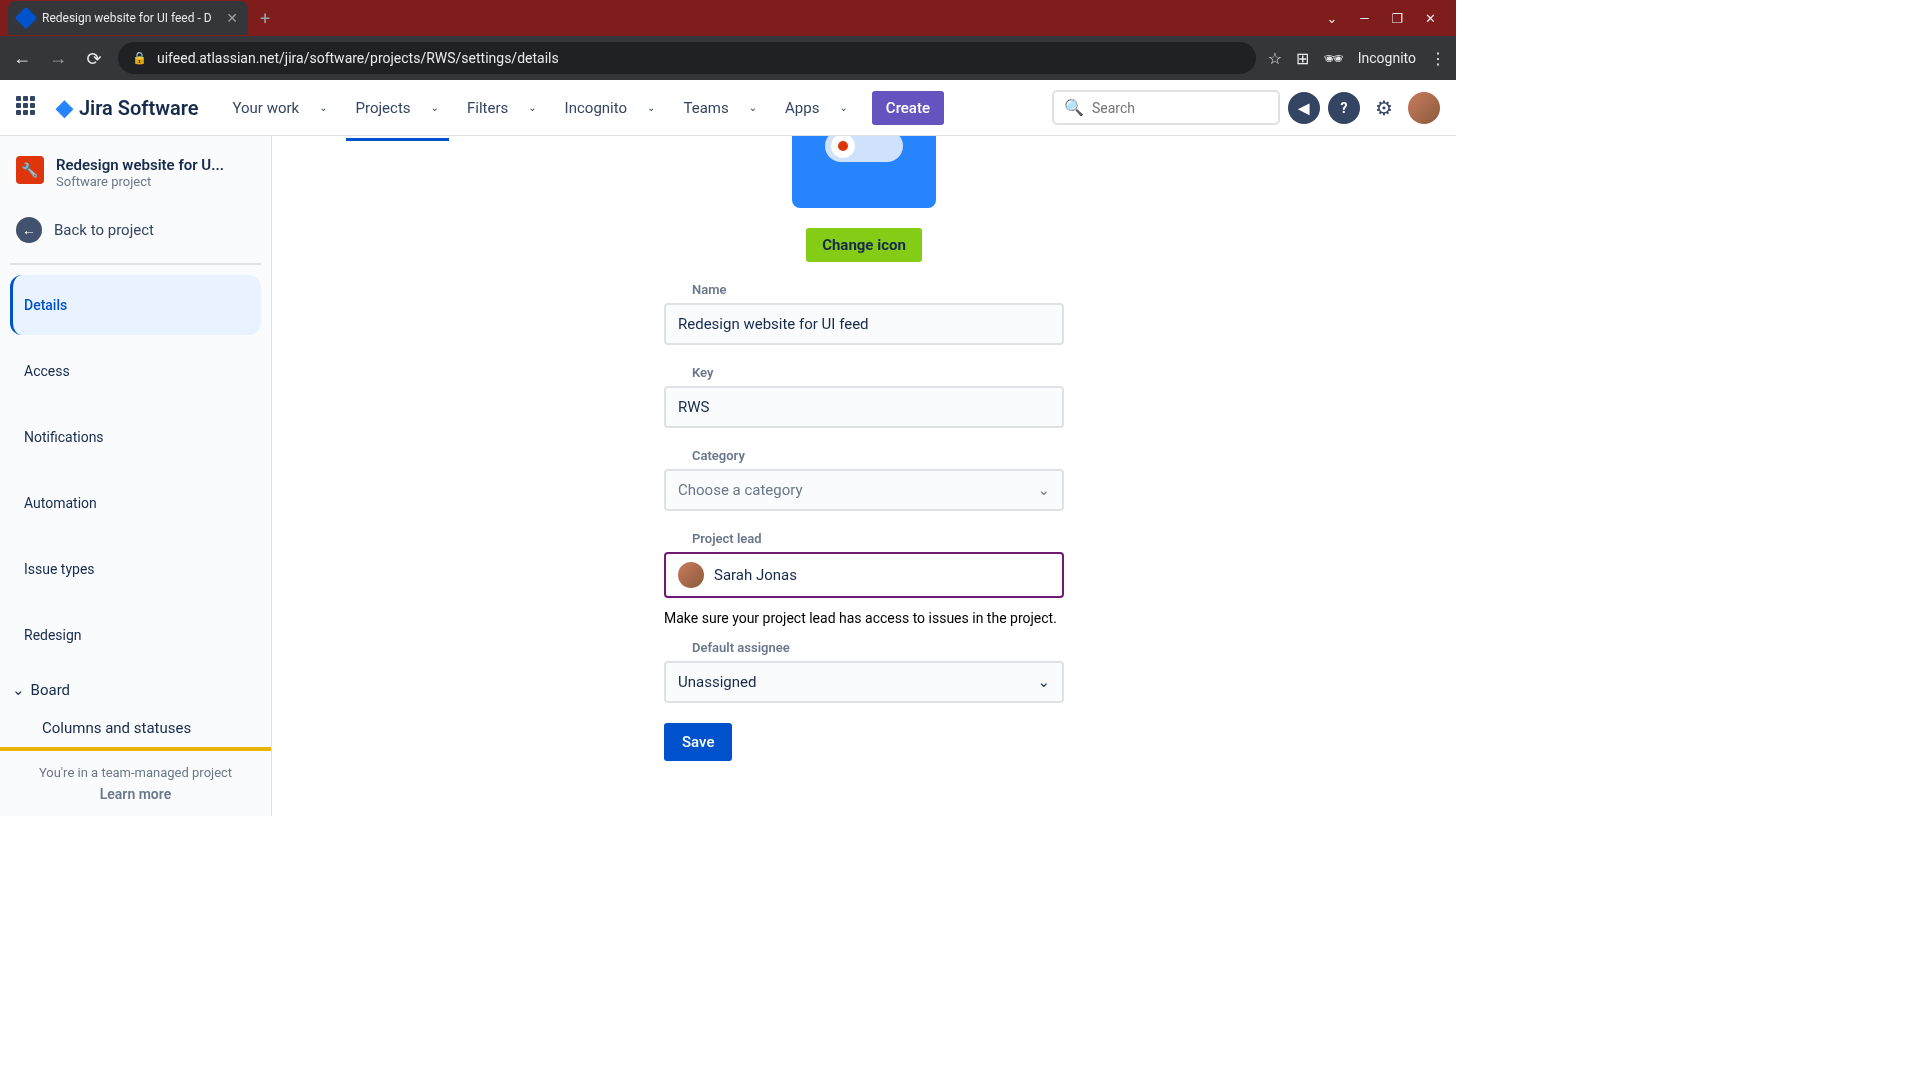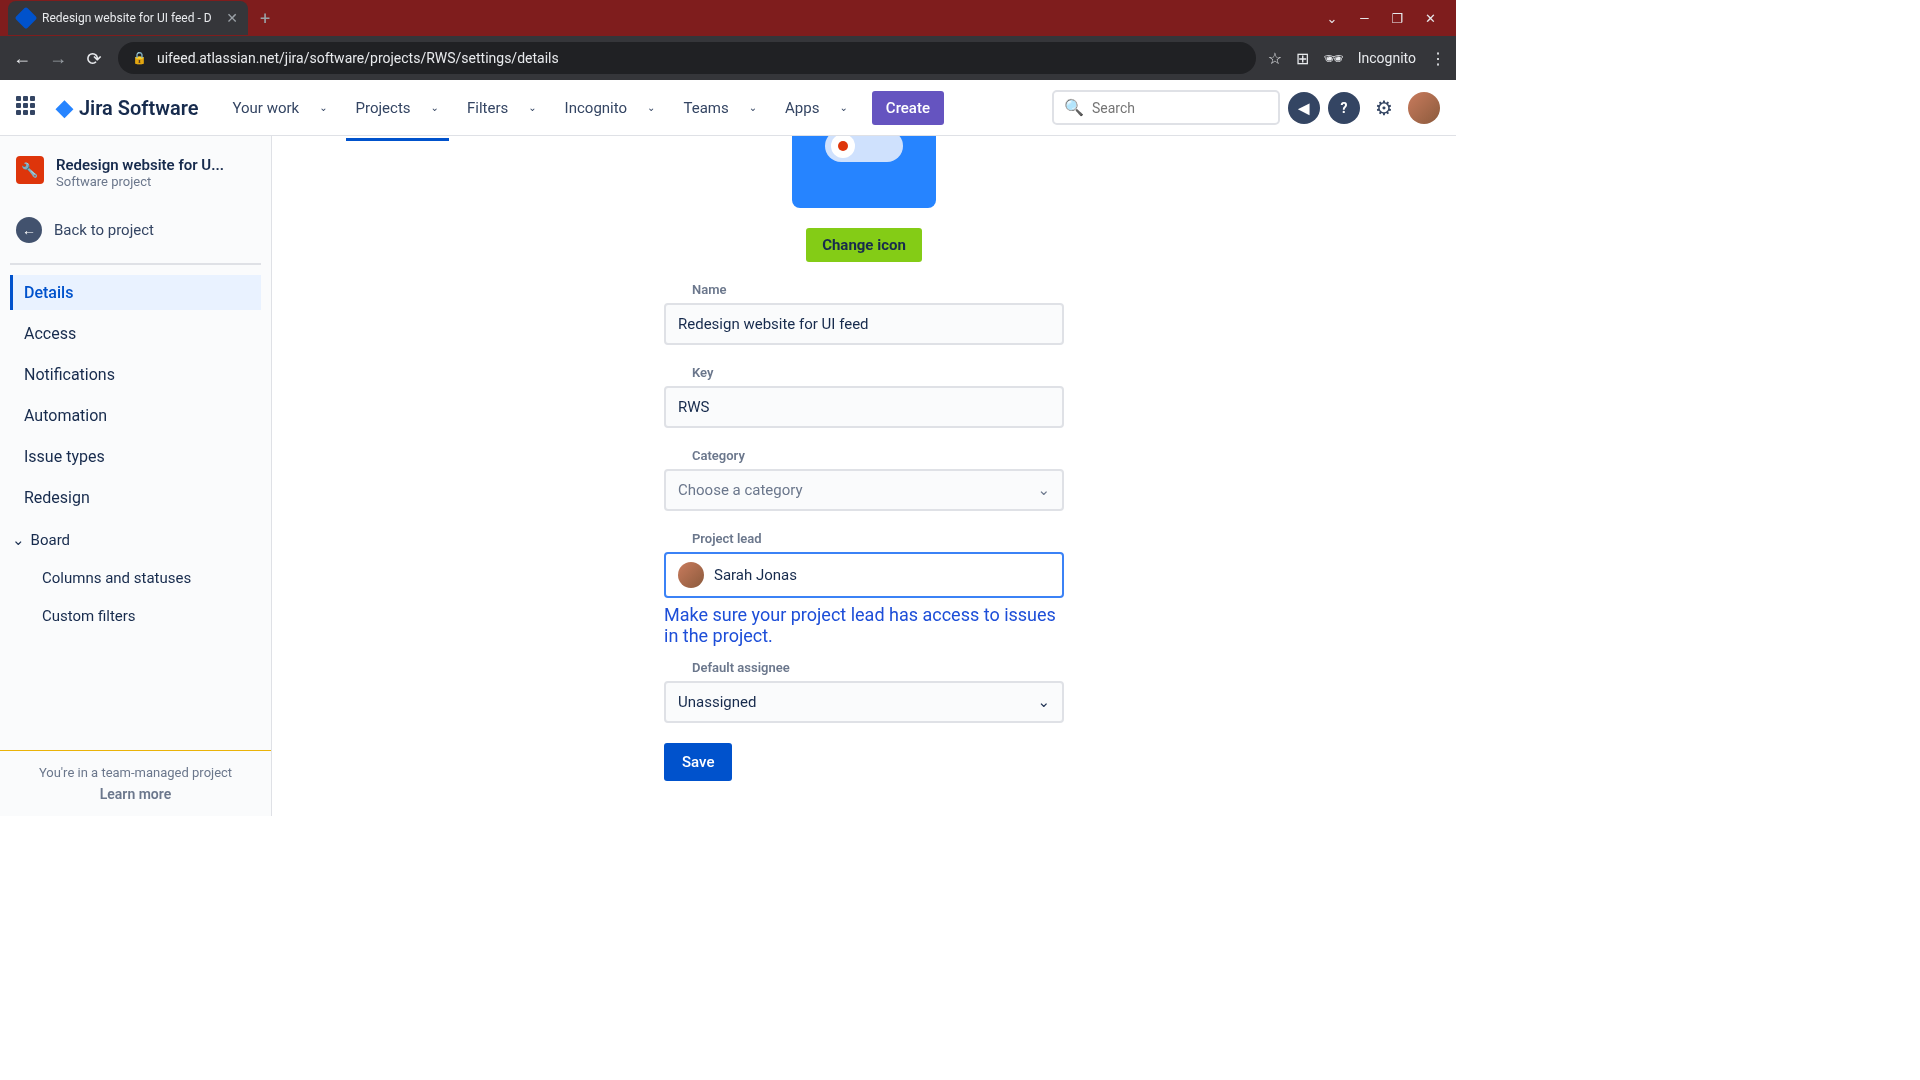--- a/index.html
+++ b/index.html
@@ -54,26 +54,26 @@
 .project-name { font-size: 15px; font-weight: 600; color: #172b4d; white-space: nowrap; overflow: hidden; text-overflow: ellipsis; max-width: 180px; }
 .project-type { font-size: 13px; color: #6b778c; }
 .back-link { display: flex; align-items: center; gap: 12px; padding: 10px 16px 20px; cursor: pointer; color: #344563; font-size: 15px; }
 .back-circle { width: 26px; height: 26px; border-radius: 50%; background: #42526e; color: #fff; display: flex; align-items: center; justify-content: center; font-size: 14px; }
 .sidebar-divider { border-top: 2px solid #dfe1e6; margin: 0 10px 10px; }
 
 .sidebar-menu { flex: 1; overflow-y: auto; padding: 0 10px; position: relative; }
 .sidebar-menu::-webkit-scrollbar { width: 16px; }
 .sidebar-menu::-webkit-scrollbar-track { background: #f4f5f7; }
 .sidebar-menu::-webkit-scrollbar-thumb { background: #c1c7d0; border-radius: 0; }
-.menu-item { padding: 8px 14px; color: #172b4d; font-size: 16px; cursor: pointer; border-radius: 0; margin-bottom: 6px; }
+.menu-item { padding: 22px 14px; color: #172b4d; font-size: 14px; cursor: pointer; border-radius: 12px; margin-bottom: 6px; }
 .menu-item.selected { background: #e9f2ff; color: #0052cc; font-weight: 500; border-left: 3px solid #0052cc; padding-left: 11px; }
 .menu-group { display: flex; align-items: center; gap: 6px; padding: 10px 2px; color: #172b4d; font-size: 15px; cursor: pointer; }
 .menu-sub { padding: 10px 14px 10px 32px; color: #172b4d; font-size: 15px; cursor: pointer; }
 
-.sidebar-footer { padding: 14px 16px; text-align: center; border-top: 1px solid #eab308; }
+.sidebar-footer { padding: 14px 16px; text-align: center; border-top: 4px solid #eab308; }
 .footer-text { font-size: 13px; color: #6b778c; margin-bottom: 6px; }
 .learn-more { font-size: 14px; color: #6b778c; font-weight: 600; cursor: pointer; }
 
 
 .content { flex: 1; overflow-y: auto; display: flex; justify-content: center; padding-top: 0; position: relative; }
 .content::-webkit-scrollbar { width: 16px; }
 .content::-webkit-scrollbar-track { background: #f4f5f7; }
 .content::-webkit-scrollbar-thumb { background: #c1c7d0; }
 .form-wrap { width: 400px; padding-bottom: 40px; }
 .icon-section { display: flex; flex-direction: column; align-items: center; margin-bottom: 20px; }
@@ -81,24 +81,24 @@
 .toggle-pill { width: 78px; height: 32px; background: #cfe1fd; border-radius: 20px; position: relative; top: -6px; }
 .toggle-knob { width: 24px; height: 24px; background: #fff; border-radius: 50%; position: absolute; top: 4px; left: 6px; display: flex; align-items: center; justify-content: center; }
 .toggle-dot { width: 10px; height: 10px; background: #de350b; border-radius: 50%; }
 .change-icon-btn { padding: 8px 16px; background: #84cc16; color: #172b4d; border-radius: 3px; cursor: pointer; font-size: 15px; font-weight: 700; }
 
 .form-field { margin-bottom: 20px; }
 .field-label { font-size: 13px; color: #6b778c; font-weight: 600; margin-bottom: 6px; display: block; padding-left: 28px; }
 .text-input { width: 100%; padding: 10px 12px; border: 2px solid #dfe1e6; border-radius: 4px; font-size: 15px; color: #172b4d; background: #fafbfc; }
 .select-box { width: 100%; padding: 10px 12px; border: 2px solid #dfe1e6; border-radius: 4px; font-size: 15px; color: #6b778c; background: #fafbfc; display: flex; align-items: center; justify-content: space-between; cursor: pointer; }
 .select-box.has-value { color: #172b4d; }
-.lead-box { width: 100%; padding: 8px 12px; border: 2px solid #3b82f6; border-radius: 4px; display: flex; align-items: center; gap: 10px; cursor: pointer; background: #fff; }
+.lead-box { width: 100%; padding: 8px 12px; border: 2px solid #701a75; border-radius: 4px; display: flex; align-items: center; gap: 10px; cursor: pointer; background: #fff; }
 .lead-avatar { width: 26px; height: 26px; border-radius: 50%; background: linear-gradient(135deg, #c97b5d, #8b5a3c); }
 .lead-name { font-size: 15px; color: #172b4d; }
-.help-text { font-size: 18px; color: #1d4ed8; margin-top: 6px; }
+.help-text { font-size: 14px; color: #000000; margin-top: 12px; }
 .save-btn { background: #0052cc; color: #fff; padding: 10px 18px; border-radius: 3px; font-size: 15px; font-weight: 500; cursor: pointer; display: inline-block; border: none; }
 </style>
 </head>
 <body>
 
 <div class="browser-chrome">
   <div class="tab-bar">
     <div class="tab">
       <div class="tab-favicon"></div>
       <span class="tab-title">Redesign website for UI feed - D</span>

